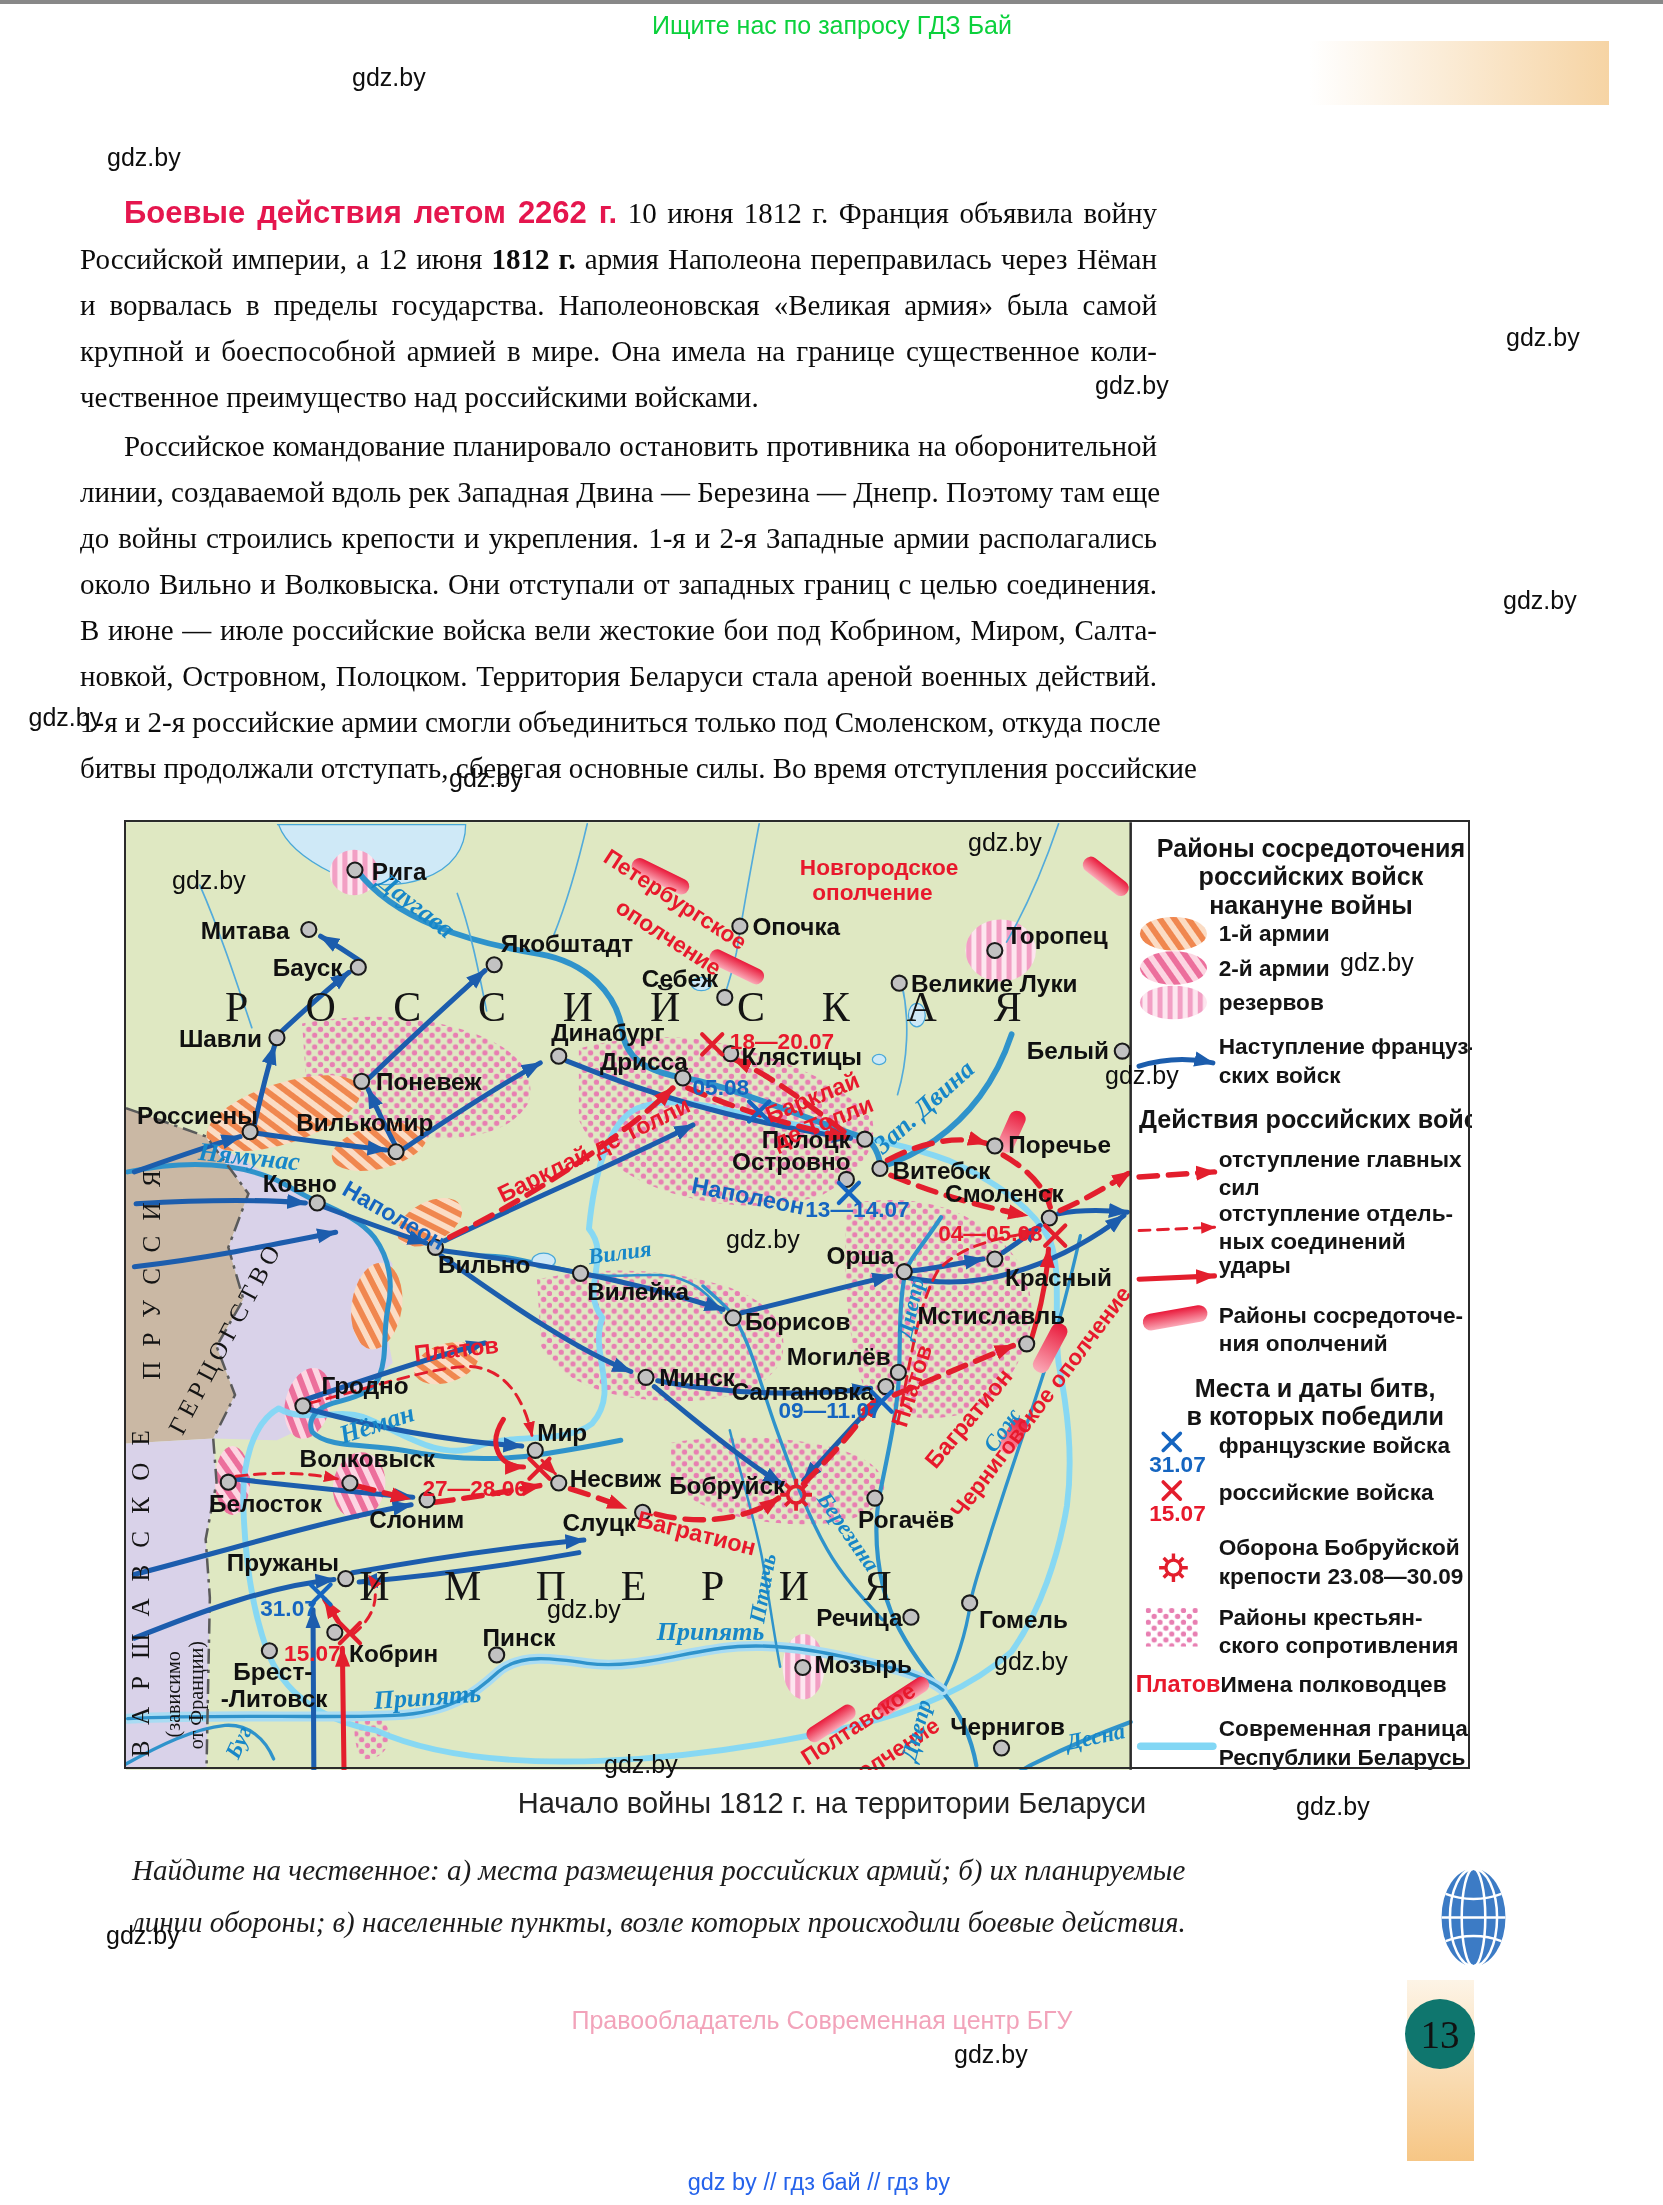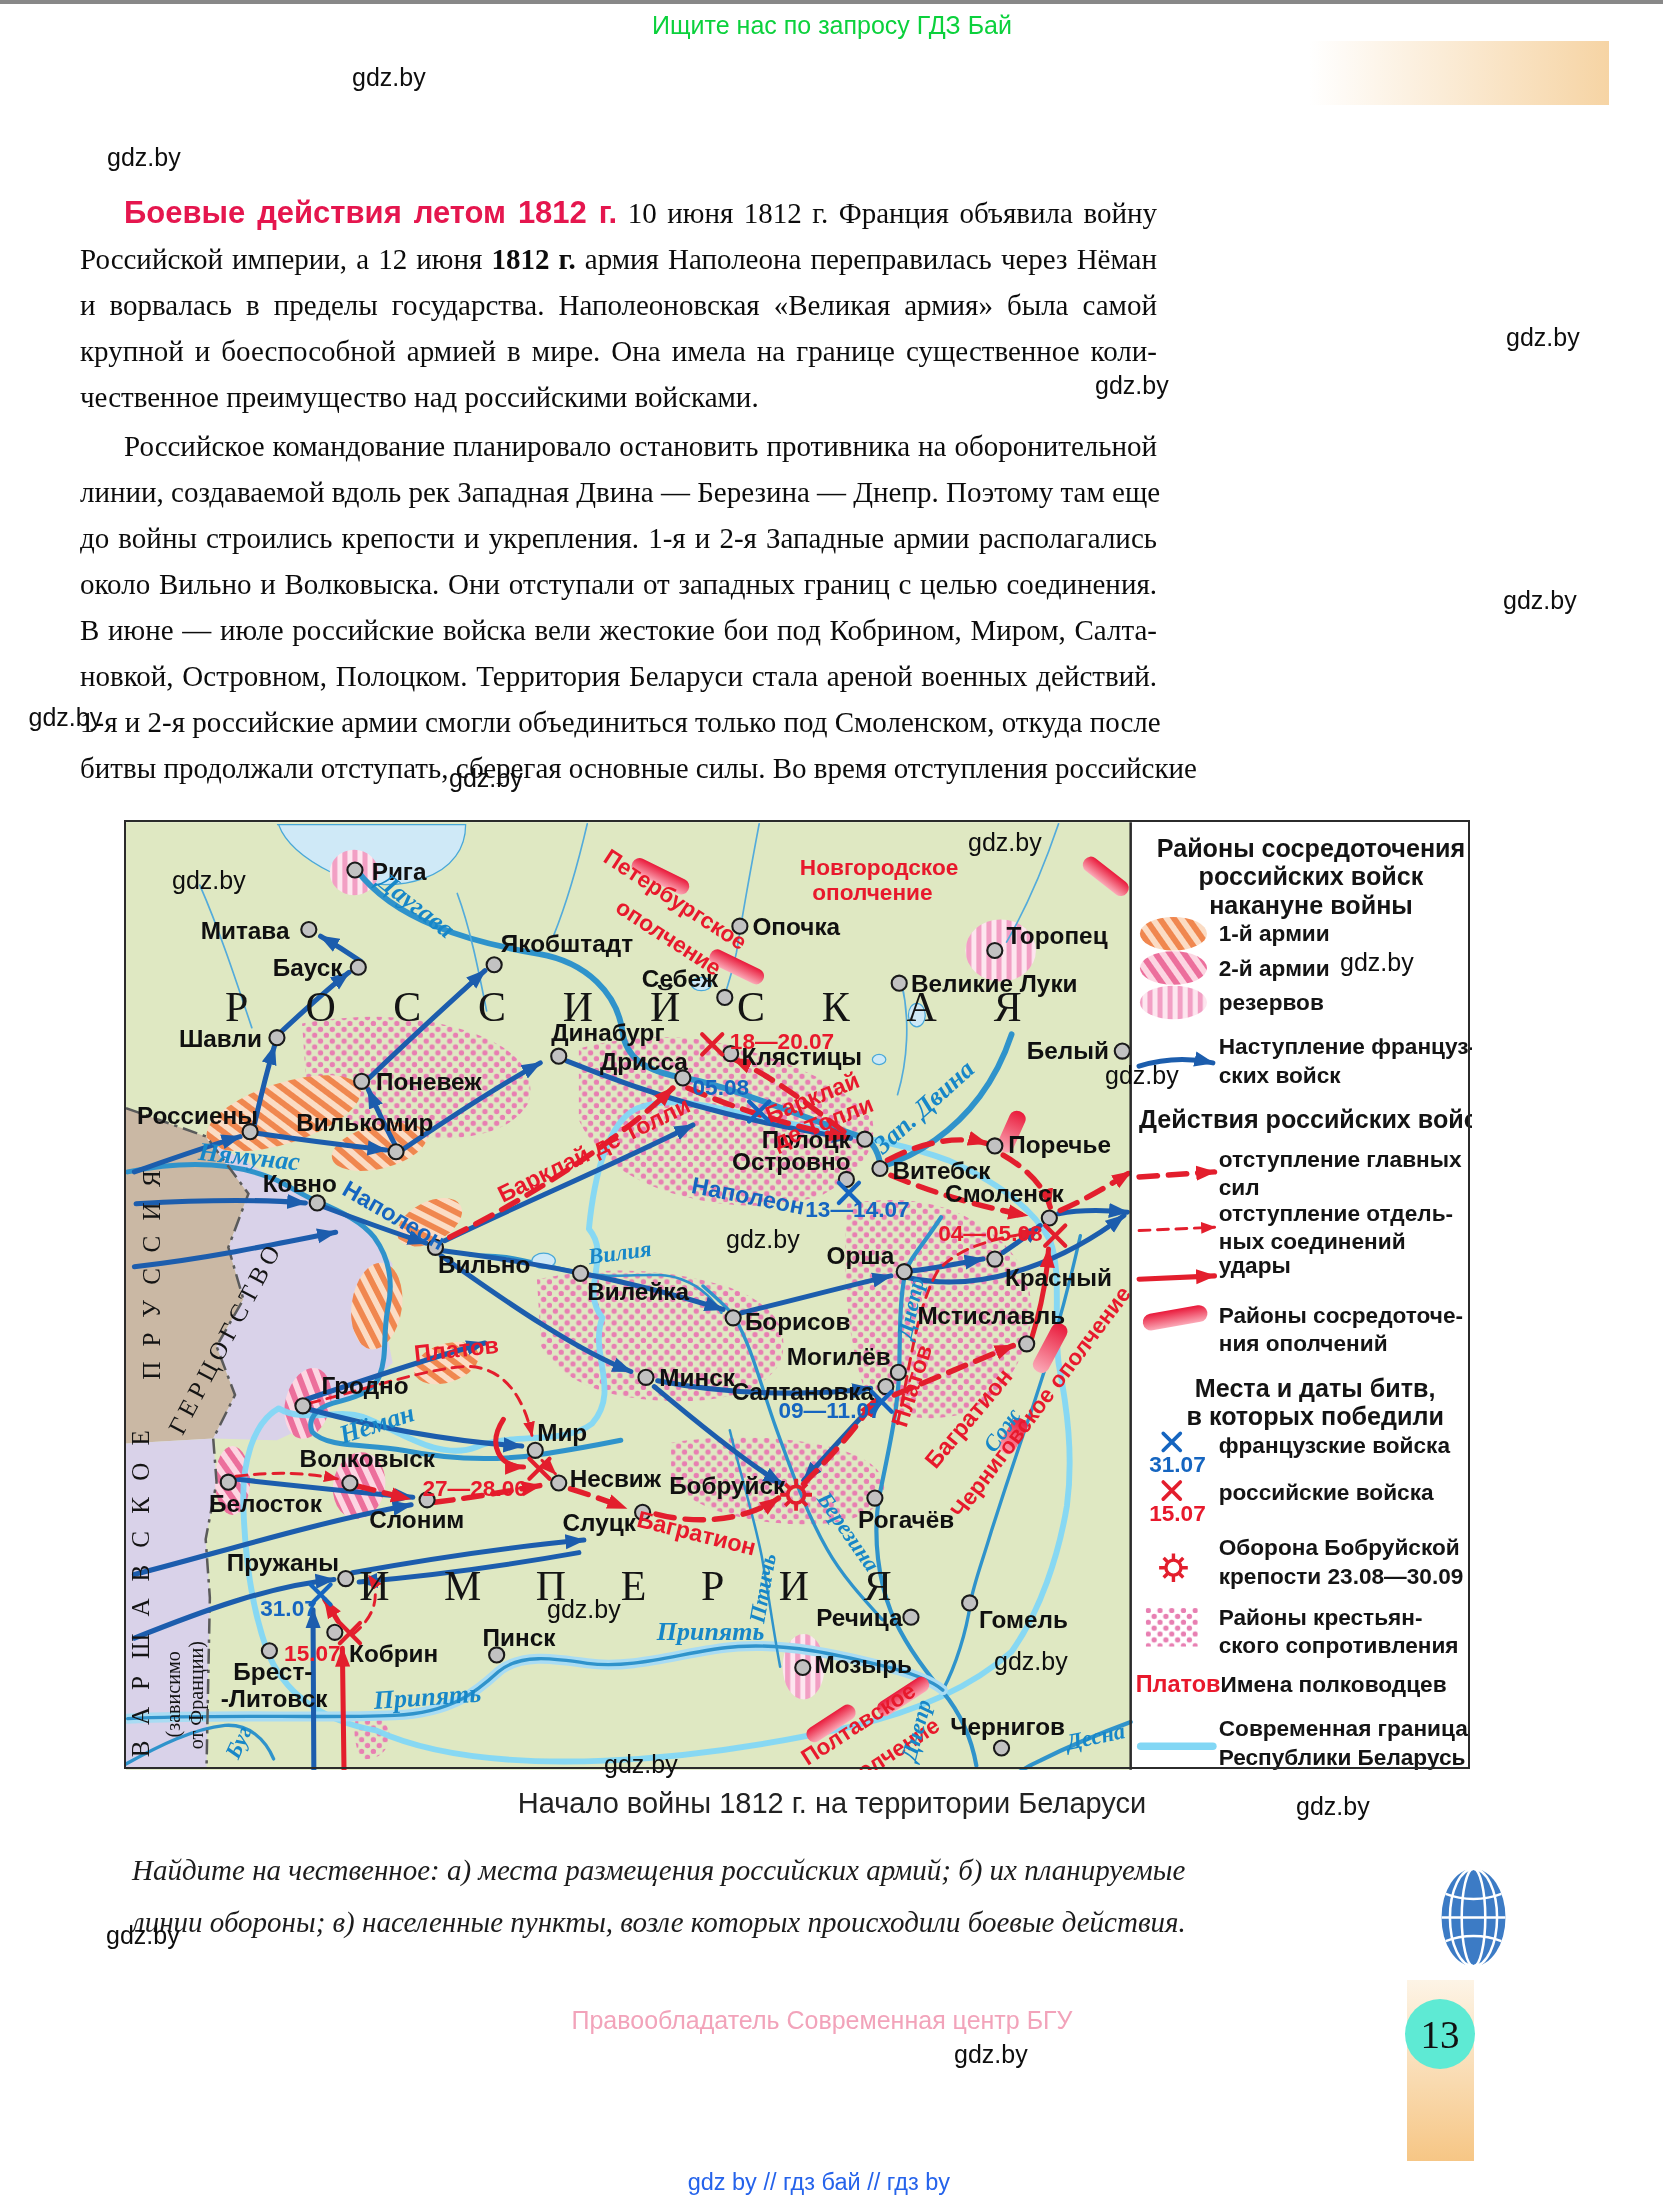--- a/index.html
+++ b/index.html
@@ -2,21 +2,21 @@
 <html style="font-size:13.4px"><head>
 <meta charset="utf-8">
 <style>
   html,body{margin:0;padding:0;background:#888;}
   .page{position:relative;width:1664px;height:2205px;background:#ffffff;font-family:"Liberation Sans",sans-serif;overflow:hidden;margin:4px auto;}
   .abs{position:absolute;}
   .wm{position:absolute;font:400 25px "Liberation Sans",sans-serif;color:#0e0e0e;white-space:nowrap;}
   .banner{position:absolute;top:6.7px;left:50%;transform:translateX(-50%);font:400 25px "Liberation Sans",sans-serif;color:#0bd13c;white-space:nowrap;}
   .strip-tr{position:absolute;left:1310px;top:37px;width:299px;height:64px;background:linear-gradient(90deg,#ffffff,#f6d4a4);}
   .strip-br{position:absolute;left:1407px;top:1976px;width:67px;height:181px;background:linear-gradient(180deg,#fdf4e6,#f6c685);}
-  .pgnum-circle{position:absolute;left:1405px;top:1995px;width:70px;height:70px;border-radius:50%;background:#5eead4;display:flex;align-items:center;justify-content:center;font:400 39px "Liberation Serif",serif;color:#111;}
+  .pgnum-circle{position:absolute;left:1405px;top:1995px;width:70px;height:70px;border-radius:50%;background:#0f766e;display:flex;align-items:center;justify-content:center;font:400 39px "Liberation Serif",serif;color:#111;}
   .para{position:absolute;left:80px;width:1077px;color:#0c0c0c;font:400 29px/46px "Liberation Serif",serif;}
   .pl{height:46px;text-align:justify;text-align-last:justify;white-space:nowrap;overflow:visible;}
   .pll{text-align-last:left;}
   .ind{padding-left:44px;}
   .head{font:700 31px "Liberation Sans",sans-serif;color:#e5164e;}
   .b{font-weight:700;}
   .figborder{position:absolute;left:124px;top:816px;width:1346px;height:949px;border:2.5px solid #2b2b2b;box-sizing:border-box;pointer-events:none;}
   .caption{position:absolute;top:1783px;left:50%;transform:translateX(-50%);font:400 29px "Liberation Sans",sans-serif;color:#222;white-space:nowrap;}
   .task{position:absolute;left:132px;font:italic 400 29px "Liberation Serif",serif;color:#1c1c1c;white-space:nowrap;}
   .footer-pink{position:absolute;top:2002px;left:50%;transform:translateX(-52%);font:400 25px "Liberation Sans",sans-serif;color:#f2a3ba;white-space:nowrap;}
@@ -51,21 +51,21 @@
 </style>
 </head>
 <body>
 
 <div class="page">
 
   <div class="banner">Ищите нас по запросу ГДЗ Бай</div>
   <div class="strip-tr"></div>
 
   <div class="para" style="top:186px;">
-    <div class="pl ind"><span class="head">Боевые действия летом 1812 г.</span><span> 10 июня 1812 г. Франция объявила войну</span></div>
+    <div class="pl ind"><span class="head">Боевые действия летом 2262 г.</span><span> 10 июня 1812 г. Франция объявила войну</span></div>
     <div class="pl"><span>Российской империи, а 12 июня </span><span class="b">1812 г.</span><span> армия Наполеона переправилась через Нёман</span></div>
     <div class="pl">и ворвалась в пределы государства. Наполеоновская «Великая армия» была самой</div>
     <div class="pl">крупной и боеспособной армией в мире. Она имела на границе существенное коли-</div>
     <div class="pl pll">чественное преимущество над российскими войсками.</div>
   </div>
   <div class="para" style="top:419px;">
     <div class="pl ind">Российское командование планировало остановить противника на оборонительной</div>
     <div class="pl">линии, создаваемой вдоль рек Западная Двина — Березина — Днепр. Поэтому там еще</div>
     <div class="pl">до войны строились крепости и укрепления. 1-я и 2-я Западные армии располагались</div>
     <div class="pl">около Вильно и Волковыска. Они отступали от западных границ с целью соединения.</div>

